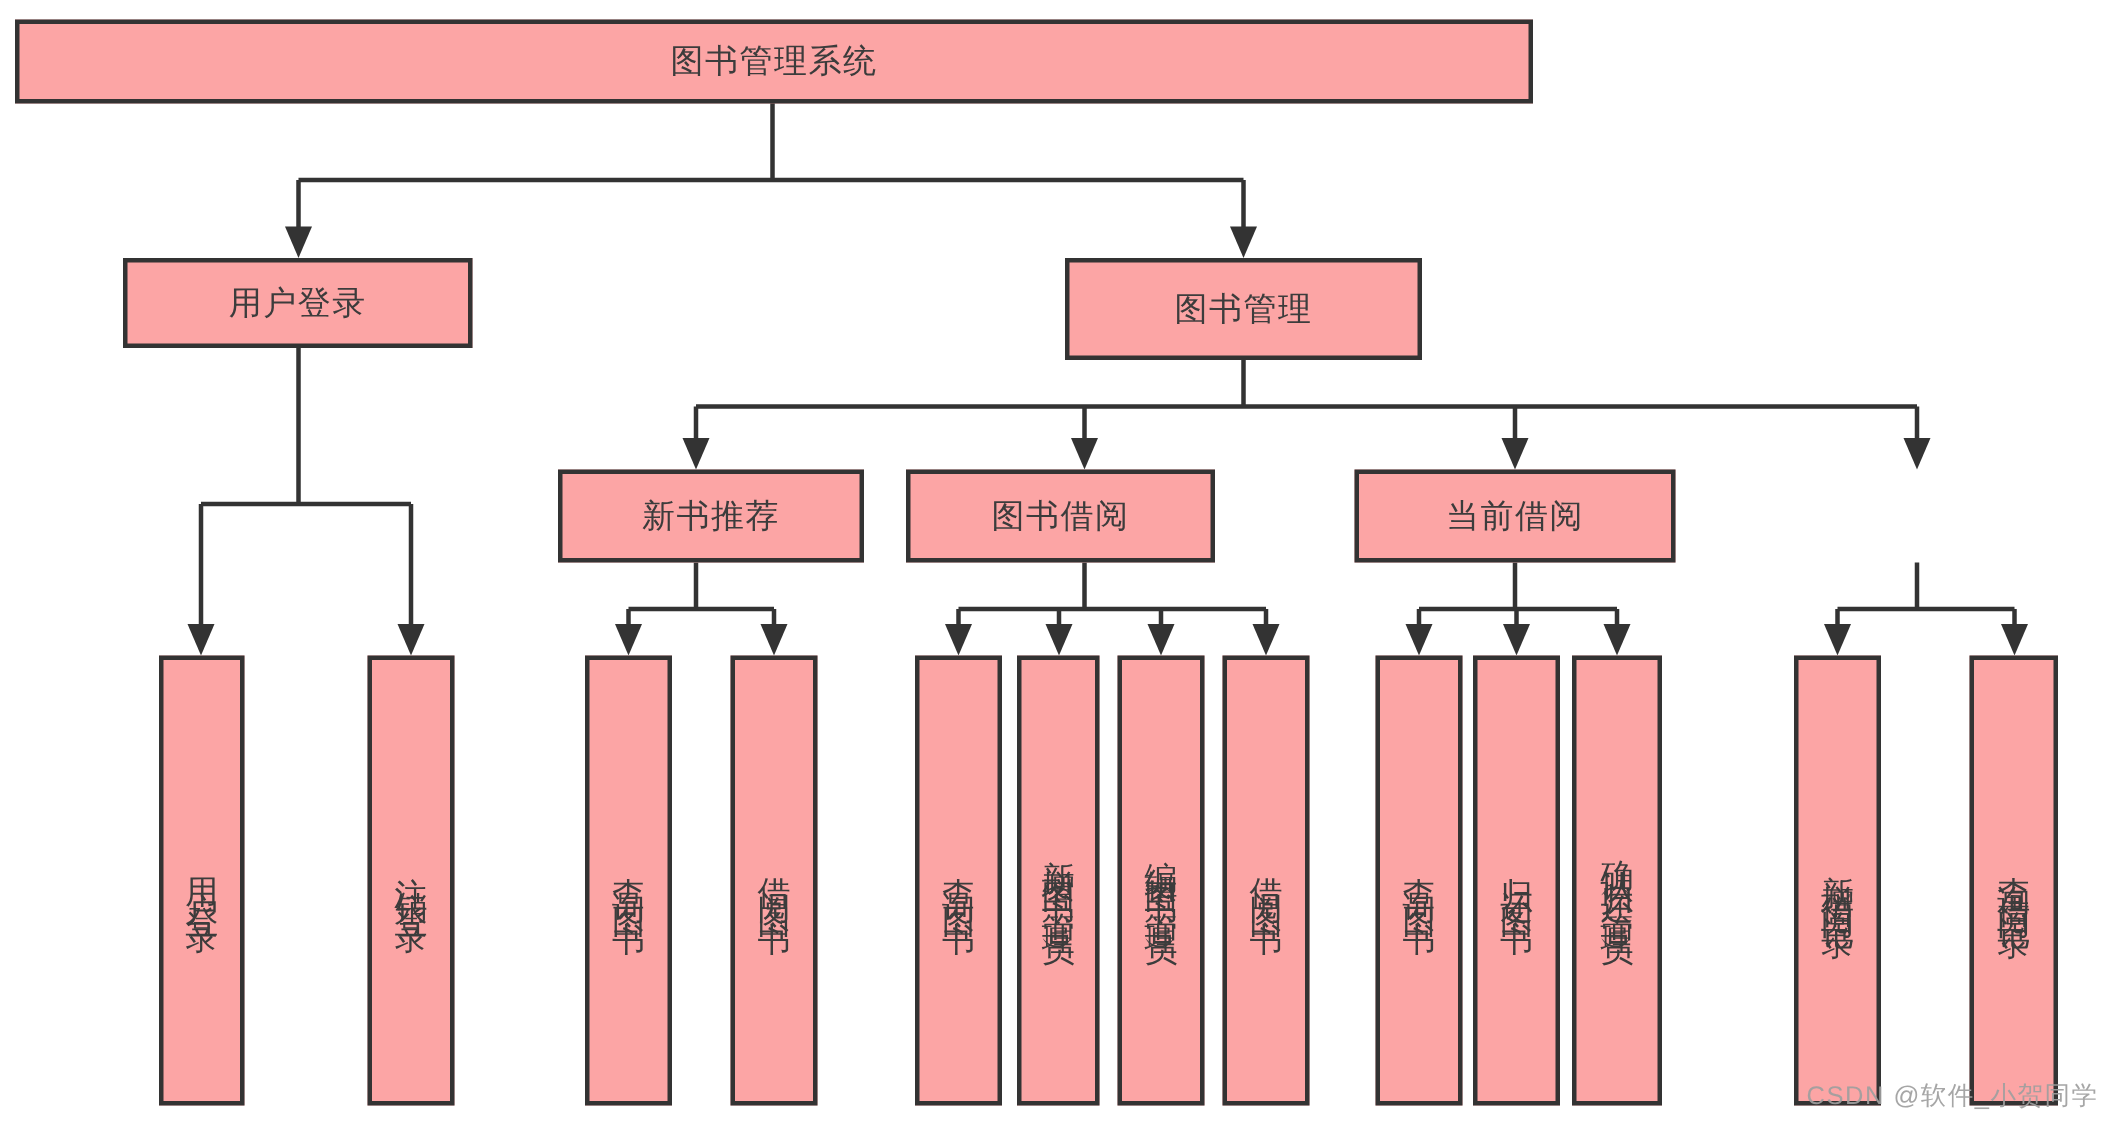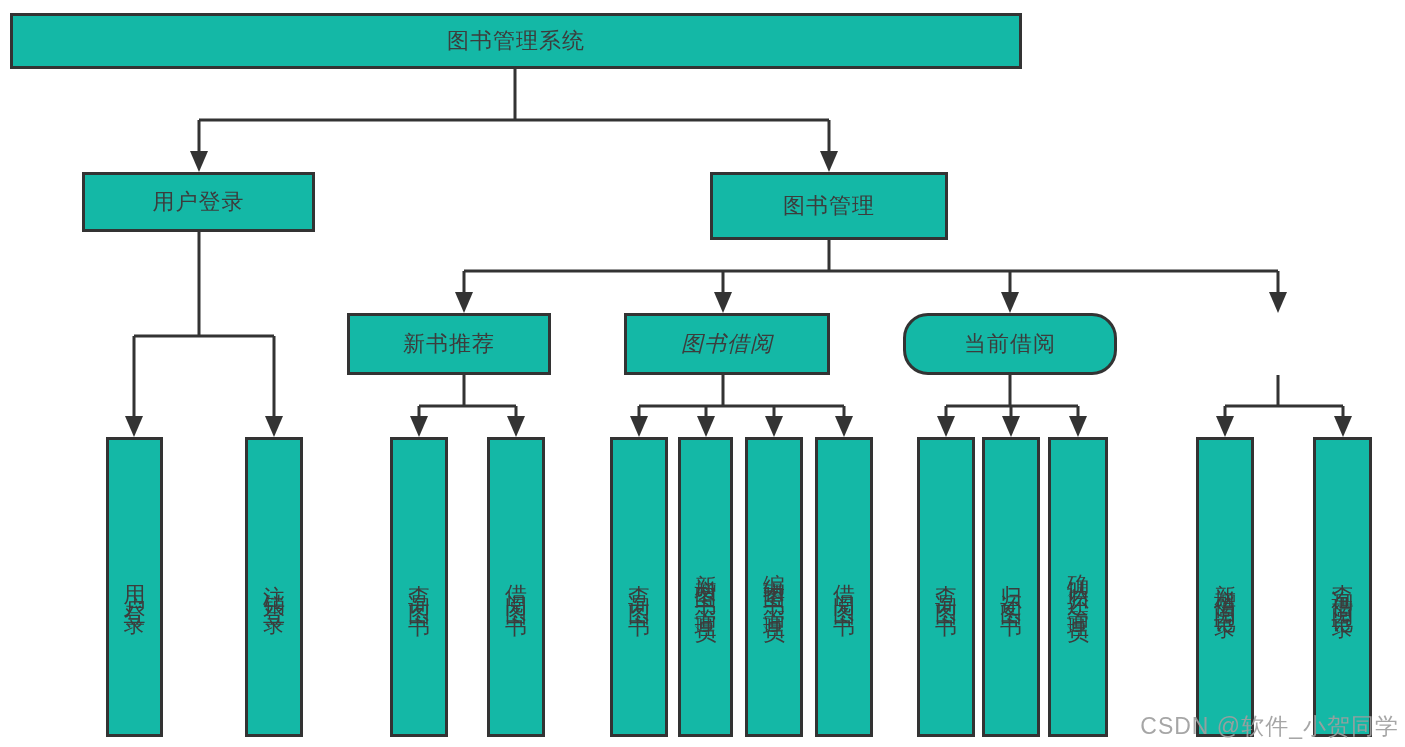--- a/index.html
+++ b/index.html
@@ -8,21 +8,21 @@
     position:relative;
     width:1405px;height:747px;
     background:#ffffff;
     overflow:hidden;
   }
   .connectors{position:absolute;left:0;top:0;z-index:1;}
   .box{
     position:absolute;
     box-sizing:border-box;
     border:3px solid #333333;
-    background:#14b8a6;
+    background:#fca5a5;
     color:#3c3c3c;
     display:flex;
     align-items:center;
     justify-content:center;
     font-size:22px;
     letter-spacing:1px;
     z-index:2;
   }
   .vbox span{
     writing-mode:vertical-rl;
@@ -31,32 +31,32 @@
     line-height:1;
     font-size:22px;
     white-space:nowrap;
   }
   .vbox.long span{letter-spacing:7px;}
   .watermark{
     position:absolute;
     right:6px;
     bottom:5px;
     z-index:5;
-    font-size:23px;
+    font-size:17px;
     color:rgba(158,158,158,0.92);
     letter-spacing:1px;
     white-space:nowrap;
   }
   
   #n-root{left:10px;top:13px;width:1012px;height:56px;}
   #n-l2a{left:82px;top:172px;width:233px;height:60px;}
   #n-l2b{left:710px;top:172px;width:238px;height:68px;}
-  #n-l3a{left:347px;top:313px;width:204px;height:62px;}
-  #n-l3b{left:624px;top:313px;width:206px;height:62px;font-style:italic;}
-  #n-l3c{left:903px;top:313px;width:214px;height:62px;border-radius:25px;}
+  #n-l3a{left:372px;top:313px;width:204px;height:62px;}
+  #n-l3b{left:604px;top:313px;width:206px;height:62px;}
+  #n-l3c{left:903px;top:313px;width:214px;height:62px;}
   #n-l3d{left:1172px;top:313px;width:213px;height:62px;}
   .vbox{top:437px;height:300px;}
   #lf1{left:106px;width:57px;}
   #lf2{left:245px;width:58px;}
   #lf3{left:390px;width:58px;}
   #lf4{left:487px;width:58px;}
   #lf5{left:610px;width:58px;}
   #lf6{left:678px;width:55px;}
   #lf7{left:745px;width:58px;}
   #lf8{left:815px;width:58px;}

